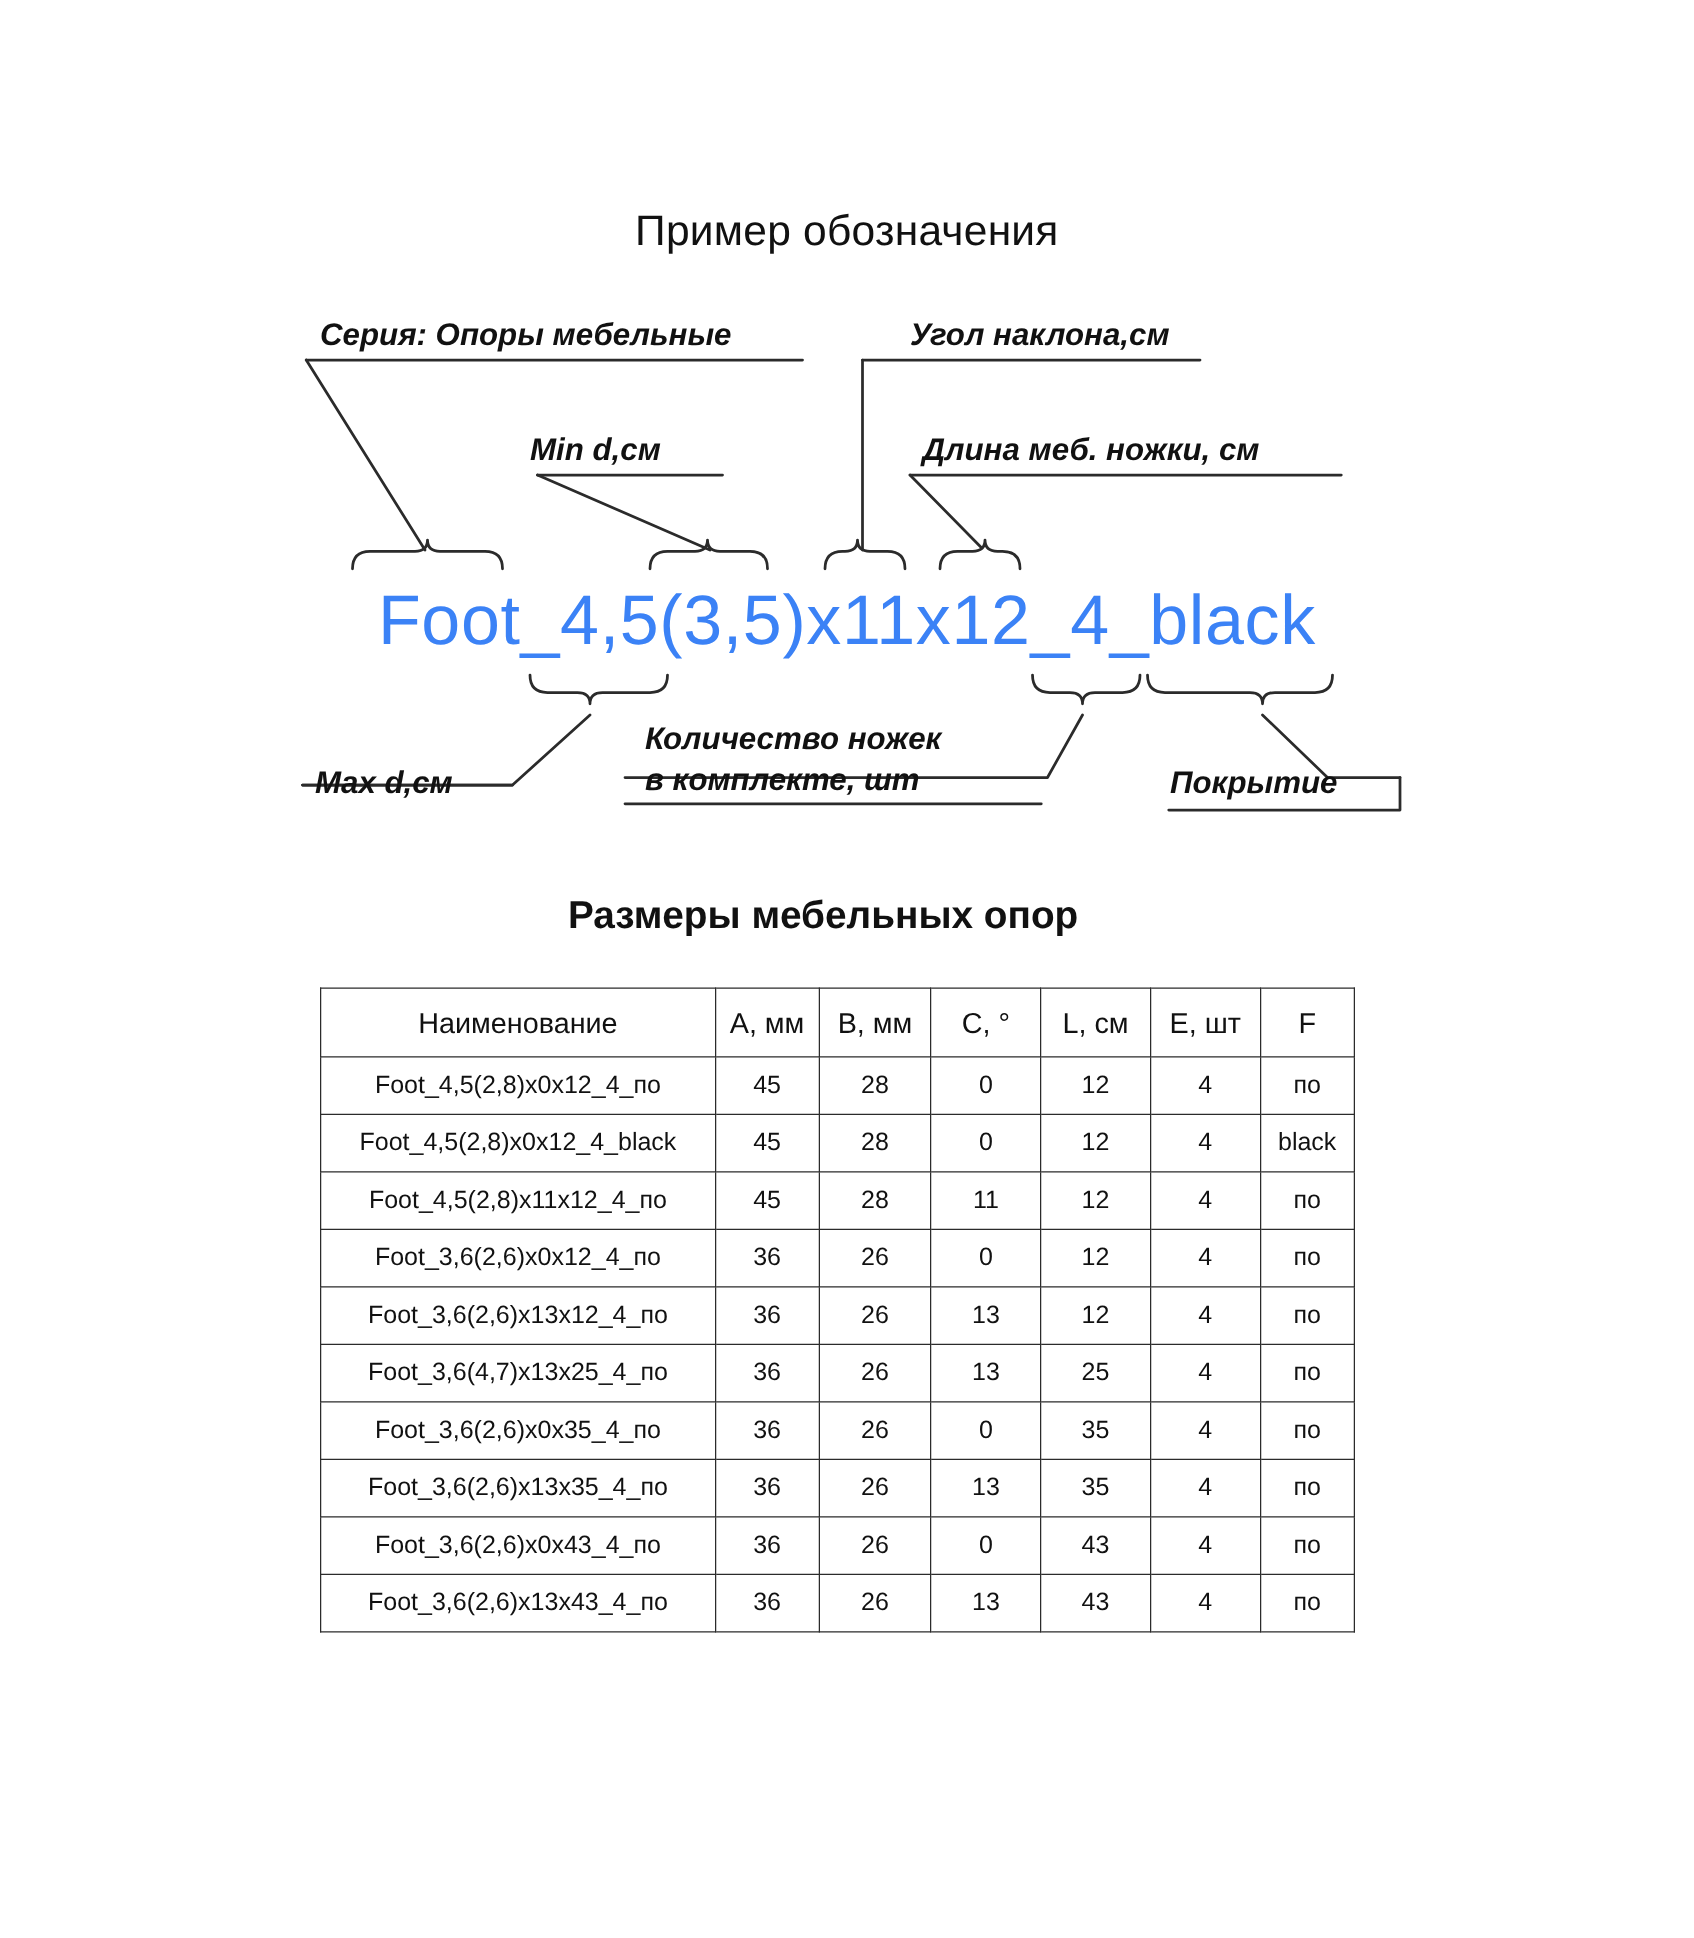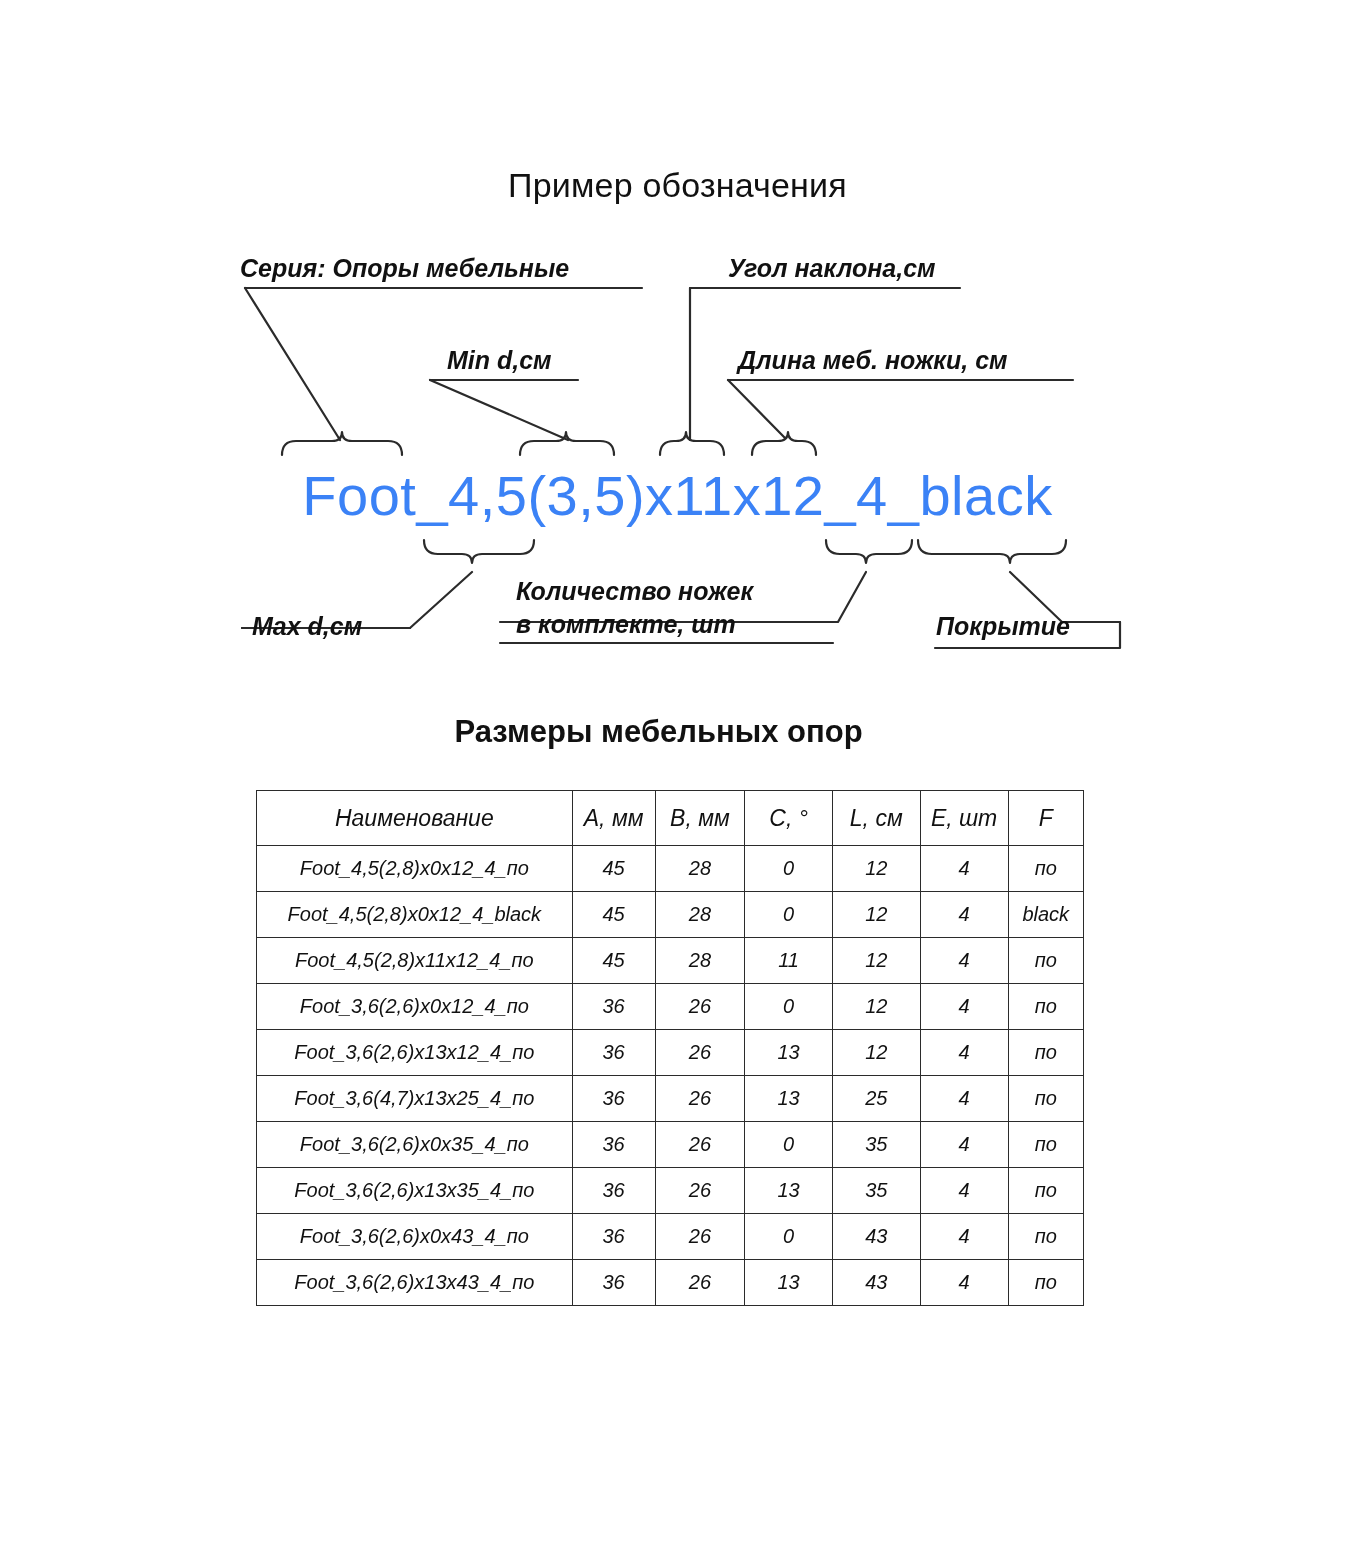--- a/index.html
+++ b/index.html
@@ -75,21 +75,20 @@
   
   .table-wrap {
     position: absolute;
     top: 790px;
     left: 256px;
     width: 828px;
   }
   table.sizes {
     border-collapse: collapse;
     width: 828px;
-    font-style: italic;
     font-size: 20px;
     color: #111;
   }
   table.sizes th, table.sizes td {
     border: 1px solid #2b2b2b;
     text-align: center;
     padding: 0;
     height: 45px;
     font-weight: 400;
   }
@@ -142,22 +141,22 @@
     <path d="M826 540 q0 14 14 14 L856 554 q10 0 10 9 q0 -9 10 -9 L898 554 q14 0 14 -14"></path>
     <path d="M866 572 L838 622 L500 622"></path>
     <path d="M500 643 L833 643"></path>
 
     <path d="M918 540 q0 14 14 14 L1000 554 q10 0 10 9 q0 -9 10 -9 L1052 554 q14 0 14 -14"></path>
     <path d="M1010 572 L1062 622 L1120 622"></path>
     <path d="M935 648 L1120 648 L1120 622"></path>
   </g>
 </svg>
 
-<div class="callout" style="top:254px; left:240px;">Серия: Опоры мебельные</div>
-<div class="callout" style="top:346px; left:447px;">Min d,см</div>
+<div class="callout" style="top:254px; left:256px;">Серия: Опоры мебельные</div>
+<div class="callout" style="top:346px; left:424px;">Min d,см</div>
 <div class="callout" style="top:254px; left:728px;">Угол наклона,см</div>
 <div class="callout" style="top:346px; left:738px;">Длина меб. ножки, см</div>
 <div class="callout" style="top:612px; left:252px;">Max d,см</div>
 <div class="callout" style="top:577px; left:516px;">Количество ножек</div>
 <div class="callout" style="top:610px; left:516px;">в комплекте, шт</div>
 <div class="callout" style="top:612px; left:936px;">Покрытие</div>
 
 <div class="code-sample">Foot_4,5(3,5)x11x12_4_black</div>
 
 <div class="title-table">Размеры мебельных опор</div>

